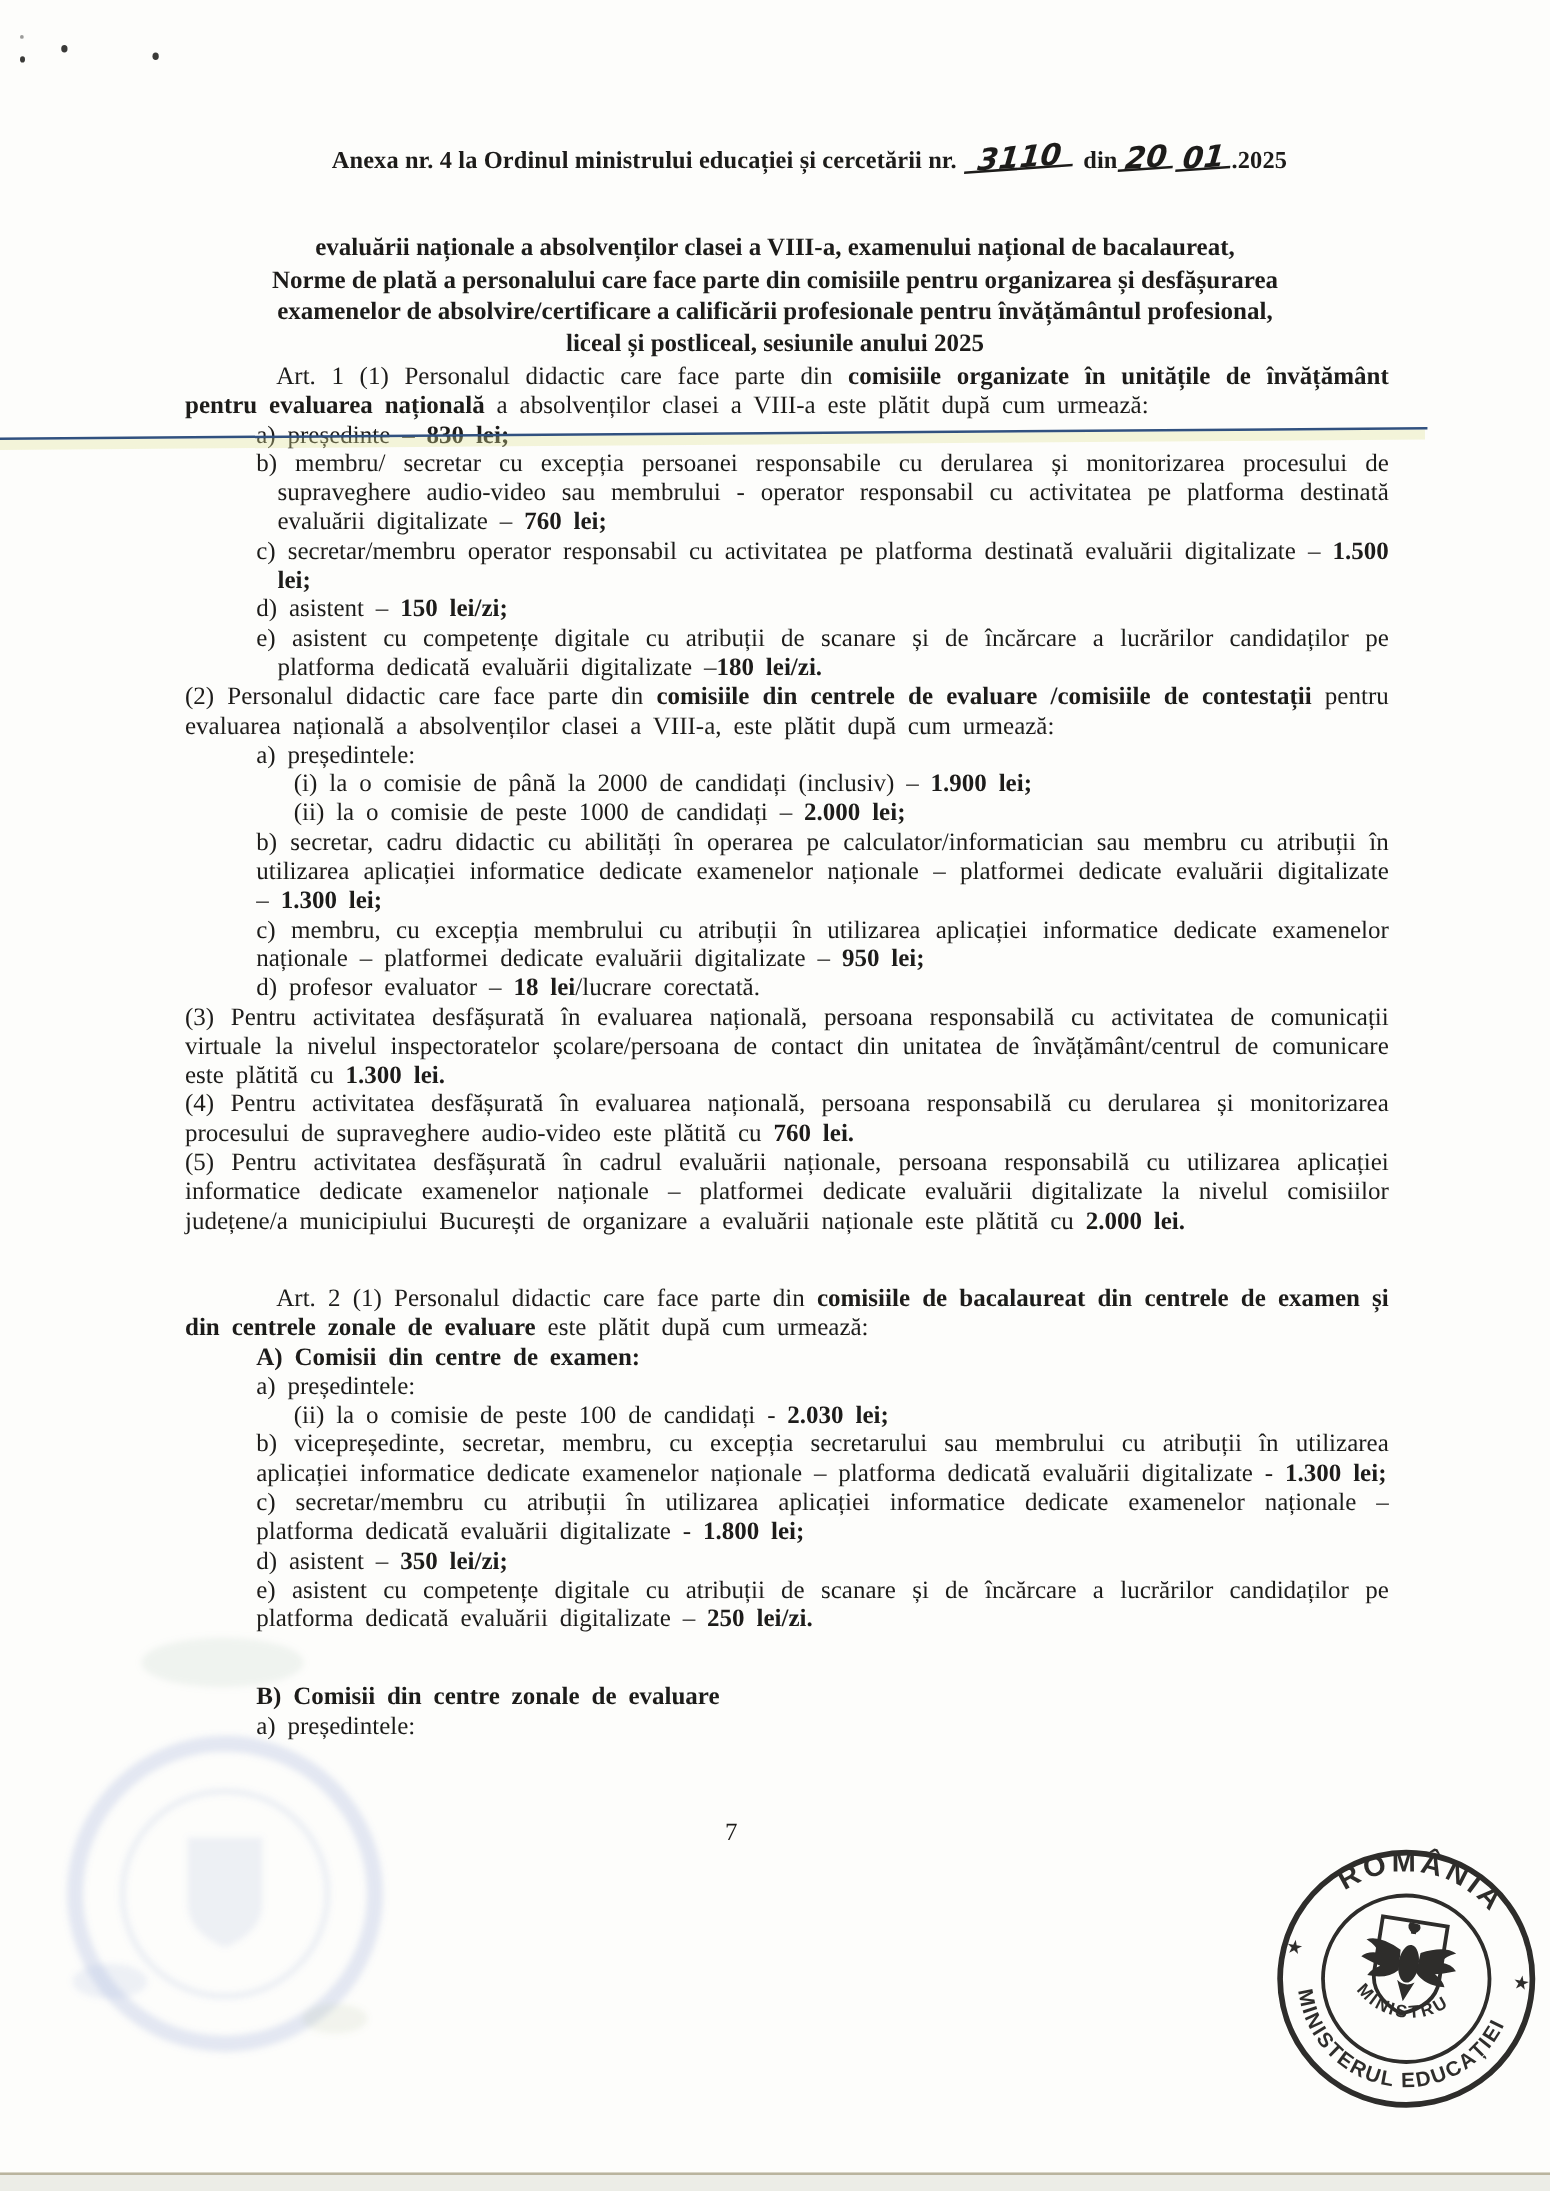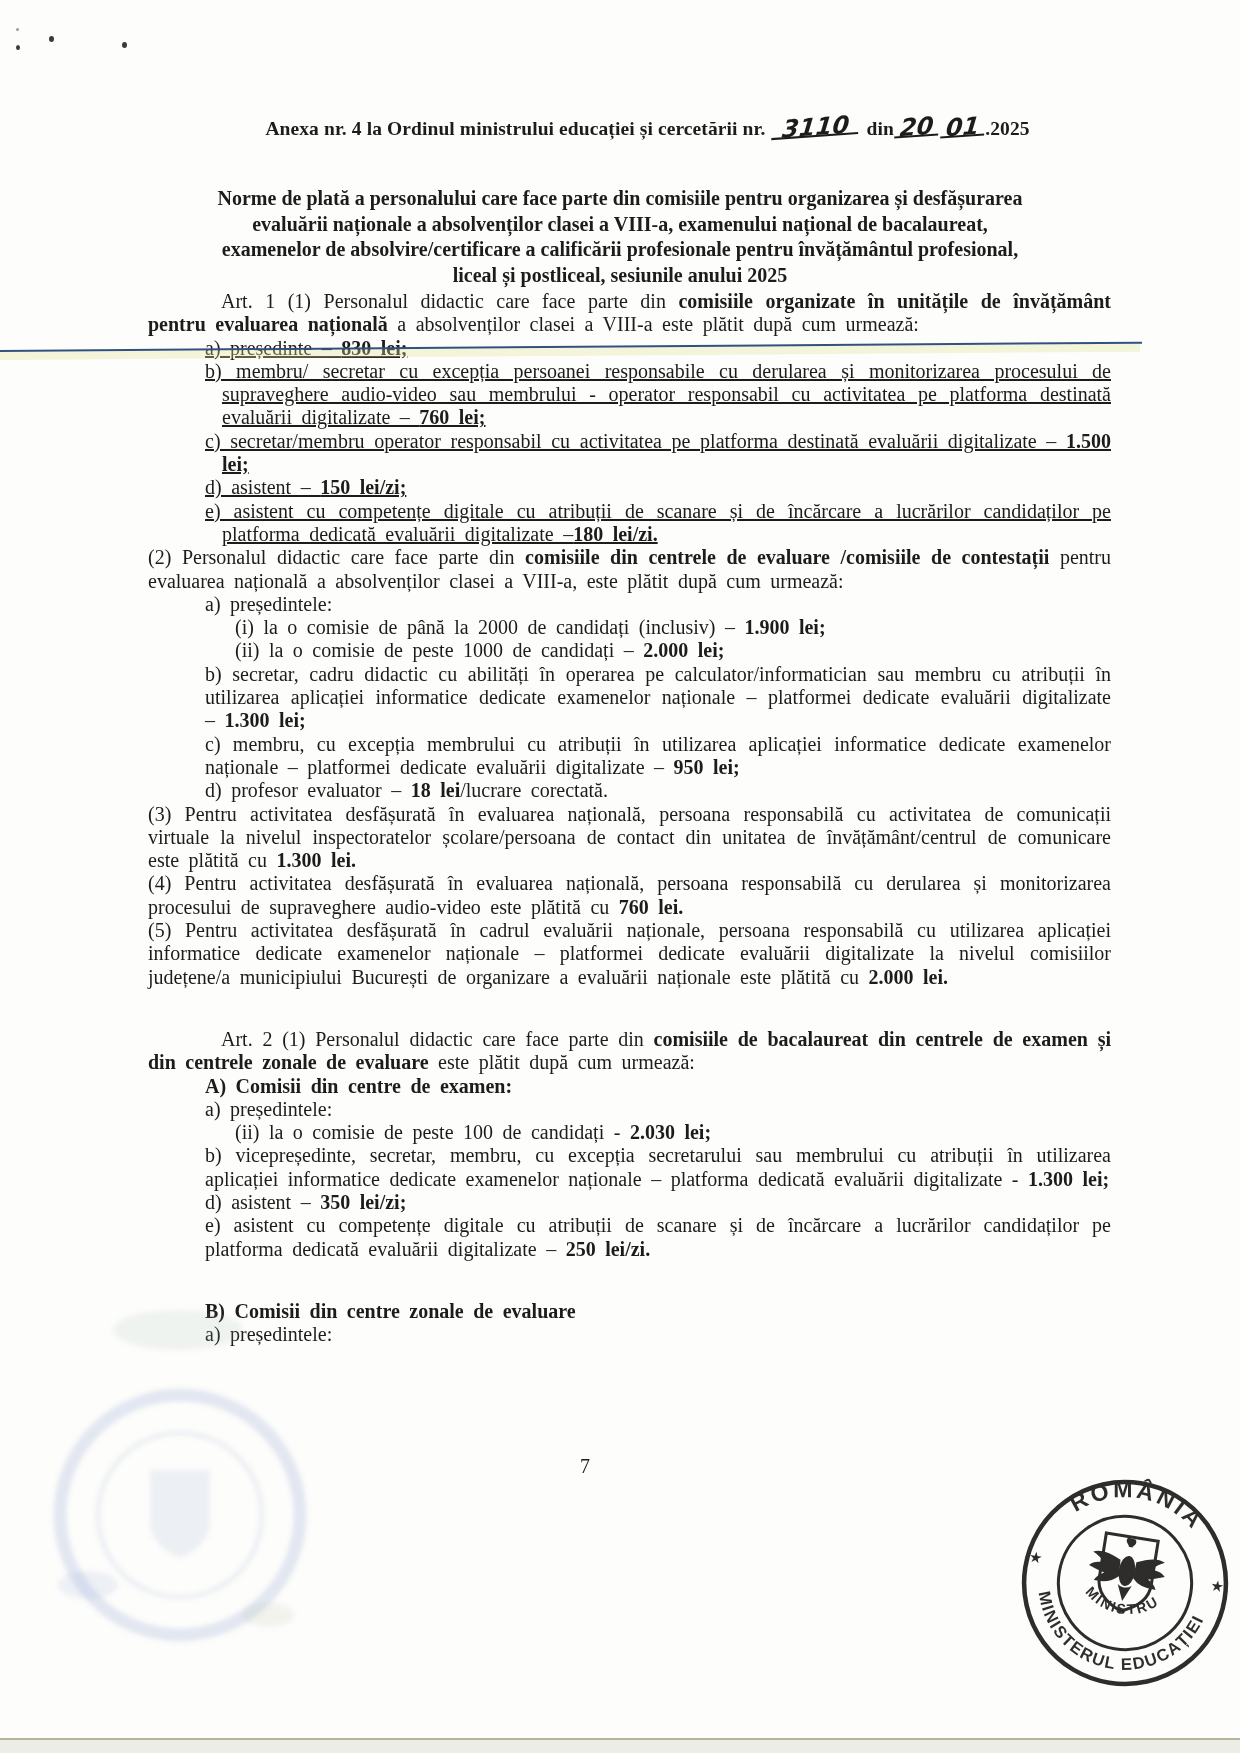--- a/index.html
+++ b/index.html
@@ -40,21 +40,21 @@
   .doc-body{
     position:absolute;left:148px;top:290px;width:963px;
     font-size:20px;line-height:23.3px;
     text-align:justify;word-spacing:4.5px;
   }
   .blk{margin:0;}
   .b{font-weight:bold;}
   .para{}
   .first-indent{text-indent:73px;}
   .item{margin-left:57px;}
-  .hang{padding-left:17px;text-indent:-17px;text-decoration:underline;}
+  .hang{padding-left:17px;text-indent:-17px;}
   .subitem{margin-left:87px;}
   .gap-top{margin-top:39px;}
   
   .strike-line{
     position:absolute;left:0;width:1142px;height:0;
     border-top:2.5px solid #31517f;
     transform:rotate(-0.42deg);
     transform-origin:left center;
     top:400px;
   }
@@ -101,22 +101,22 @@
   <div class="speck" style="left:122px;top:42px;width:5px;height:6px;"></div>
   <div class="speck" style="left:16px;top:28px;width:3px;height:3px;opacity:.5"></div>
 
   <div class="anexa-header">
     <span>Anexa nr. 4 la Ordinul ministrului educației și cercetării nr.</span>
     <span class="hw">3110</span>
     <span>din</span><span class="hw date">20</span><span class="hw date">01</span><span>.2025</span>
   </div>
 
   <div class="doc-title">
+    <div>evaluării naționale a absolvenților clasei a VIII-a, examenului național de bacalaureat,</div>
     <div>Norme de plată a personalului care face parte din comisiile pentru organizarea și desfășurarea</div>
-    <div>evaluării naționale a absolvenților clasei a VIII-a, examenului național de bacalaureat,</div>
     <div>examenelor de absolvire/certificare a calificării profesionale pentru învățământul profesional,</div>
     <div>liceal și postliceal, sesiunile anului 2025</div>
   </div>
 
   <div class="doc-body">
       <div class="blk para first-indent"><span>Art. 1 (1) Personalul didactic care face parte din </span><span class="b">comisiile organizate în unitățile de învățământ pentru evaluarea națională</span><span> a absolvenților clasei a VIII-a este plătit după cum urmează:</span></div>
       <div class="blk item hang strike"><span>a) președinte – </span><span class="b">830 lei;</span></div>
       <div class="blk item hang"><span>b) membru/ secretar cu excepția persoanei responsabile cu derularea și monitorizarea procesului de supraveghere audio-video sau membrului - operator responsabil cu activitatea pe platforma destinată  evaluării digitalizate – </span><span class="b">760 lei;</span></div>
       <div class="blk item hang"><span>c) secretar/membru operator responsabil cu activitatea pe platforma destinată evaluării digitalizate – </span><span class="b">1.500 lei;</span></div>
       <div class="blk item hang"><span>d) asistent – </span><span class="b">150 lei/zi;</span></div>
@@ -129,20 +129,21 @@
       <div class="blk item"><span>c) membru, cu excepția membrului cu atribuții în utilizarea aplicației informatice dedicate examenelor naționale – platformei dedicate evaluării digitalizate – </span><span class="b">950 lei;</span></div>
       <div class="blk item"><span>d) profesor evaluator – </span><span class="b">18 lei</span><span>/lucrare corectată.</span></div>
       <div class="blk para"><span>(3) Pentru activitatea desfășurată în evaluarea națională, persoana responsabilă cu activitatea de comunicații virtuale la nivelul inspectoratelor școlare/persoana de contact din unitatea de învățământ/centrul de comunicare este plătită cu </span><span class="b">1.300 lei.</span></div>
       <div class="blk para"><span>(4) Pentru activitatea desfășurată în evaluarea națională, persoana responsabilă cu derularea și monitorizarea procesului de supraveghere audio-video este plătită cu </span><span class="b">760 lei.</span></div>
       <div class="blk para"><span>(5) Pentru activitatea desfășurată în cadrul evaluării naționale, persoana responsabilă cu utilizarea aplicației informatice dedicate examenelor naționale – platformei dedicate evaluării digitalizate la nivelul comisiilor  județene/a municipiului București de organizare a evaluării naționale este plătită cu </span><span class="b">2.000 lei.</span></div>
       <div class="blk para first-indent gap-top"><span>Art. 2 (1) Personalul didactic care face parte din </span><span class="b">comisiile de bacalaureat din centrele de examen și din centrele zonale de evaluare</span><span> este plătit după cum urmează:</span></div>
       <div class="blk item"><span class="b">A) Comisii din centre de examen:</span></div>
       <div class="blk item"><span>a) președintele:</span></div>
       <div class="blk subitem"><span>(ii) la o comisie de peste 100 de candidați - </span><span class="b">2.030 lei;</span></div>
       <div class="blk item"><span>b) vicepreședinte, secretar, membru, cu excepția secretarului sau membrului cu  atribuții în utilizarea aplicației informatice dedicate examenelor naționale – platforma dedicată evaluării digitalizate - </span><span class="b">1.300 lei;</span></div>
+      <div class="blk item"><span>c) secretar/membru cu  atribuții în utilizarea aplicației informatice dedicate examenelor naționale – platforma dedicată evaluării digitalizate - </span><span class="b">1.800 lei;</span></div>
       <div class="blk item"><span>d) asistent – </span><span class="b">350 lei/zi;</span></div>
       <div class="blk item"><span>e) asistent cu competențe digitale cu atribuții de scanare și de încărcare a lucrărilor candidaților pe platforma dedicată evaluării digitalizate – </span><span class="b">250 lei/zi.</span></div>
       <div class="blk item gap-top"><span class="b">B) Comisii din centre zonale de evaluare</span></div>
       <div class="blk item"><span>a) președintele:</span></div>
     </div>
 
   <div class="strike-band" id="strike-band" style="top: 351.742px;"></div>
   <div class="strike-line" id="strike-line" style="top: 350.242px;"></div>
 
   <div class="page-number">7</div>

